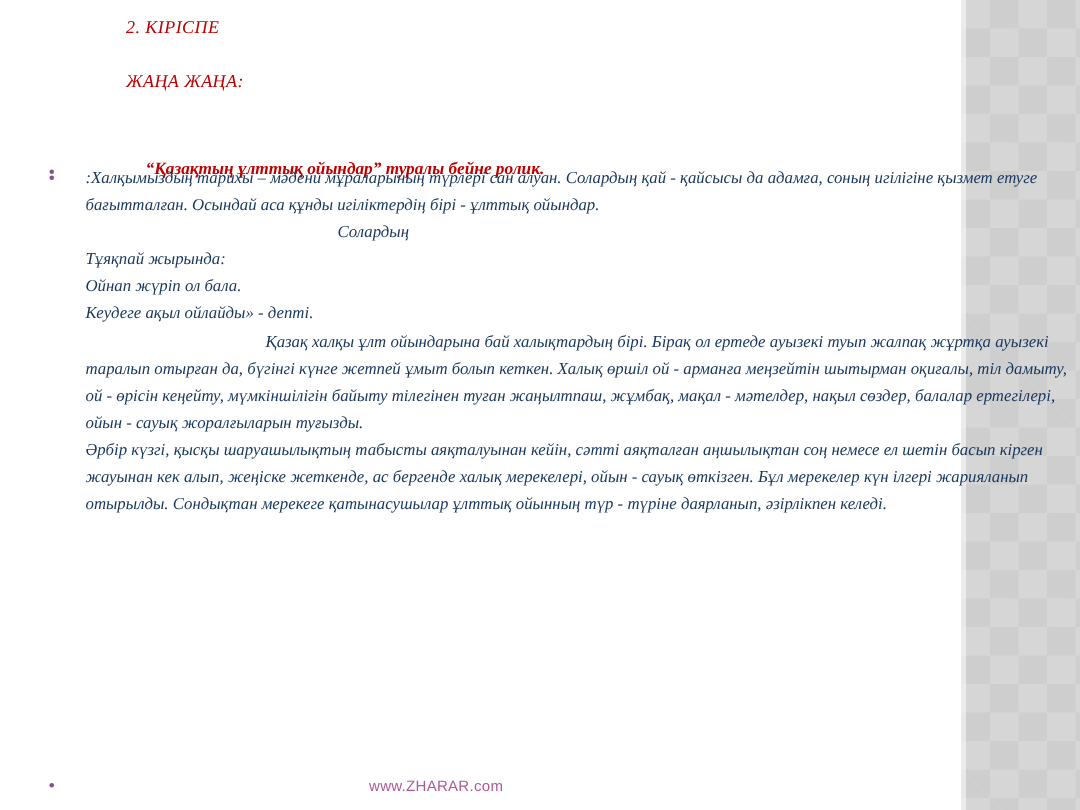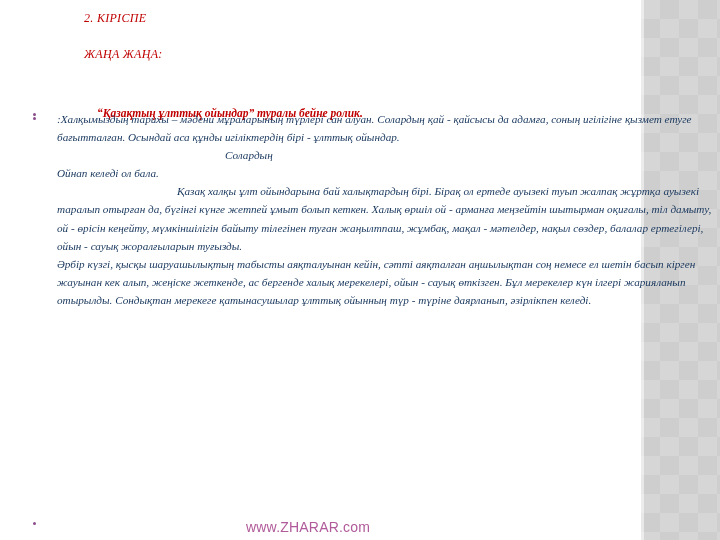--- a/index.html
+++ b/index.html
@@ -110,21 +110,21 @@
     width: 120px;
   }
 
   #bullet-bottom-row { top: 515px; }
 
   #watermark {
     position: absolute;
     left: 246px;
     top: 519px;
     font-family: "Liberation Sans", "DejaVu Sans", sans-serif;
-    font-size: 14px;
+    font-size: 10px;
     color: #b05a9a;
     letter-spacing: 0.2px;
     white-space: nowrap;
     z-index: 3;
   }
 </style>
 </head>
 <body>
 
 <div id="right-band"></div>
@@ -143,24 +143,26 @@
   </div>
 
   <div class="bullet-row" id="bullet-main-row">
     <span class="bullet-dot"></span>
     <div class="bullet-body">
 
       <p class="para">:Халқымыздың тарихы – мәдени мұраларының түрлері сан алуан. Солардың қай - қайсысы да адамға, соның игілігіне қызмет етуге бағытталған. Осындай аса құнды игіліктердің бірі - ұлттық ойындар.</p>
 
       <p class="para"><span class="right-name">Солардың</span></p>
 
+      <p class="para">Тұяқпай жырында:</p>
 
 
-      <p class="para">Ойнап келеді ол бала.</p>
+      <p class="para">Ойнап жүріп ол бала.</p>
 
+      <p class="para">Кеудеге ақыл ойлайды» - депті.</p>
 
       <p class="para"><span class="indent-big"></span><span>Қазақ халқы ұлт ойындарына бай халықтардың бірі. Бірақ ол ертеде ауызекі туып жалпақ жұртқа ауызекі таралып отырған да, бүгінгі күнге жетпей ұмыт болып кеткен. Халық өршіл ой - арманға меңзейтін шытырман оқиғалы, тіл дамыту, ой - өрісін кеңейту, мүмкіншілігін байыту тілегінен туған жаңылтпаш, жұмбақ, мақал - мәтелдер, нақыл сөздер, балалар ертегілері, ойын - сауық жоралғыларын туғызды.</span></p>
 
       <p class="para">Әрбір күзгі, қысқы шаруашылықтың табысты аяқталуынан кейін, сәтті аяқталған аңшылықтан соң немесе ел шетін басып кірген жауынан кек алып, жеңіске жеткенде, ас бергенде халық мерекелері, ойын - сауық өткізген. Бұл мерекелер күн ілгері жарияланып отырылды. Сондықтан мерекеге қатынасушылар ұлттық ойынның түр - түріне даярланып, әзірлікпен келеді.</p>
 
 
     </div>
   </div>
 
   <div class="bullet-row" id="bullet-bottom-row">

